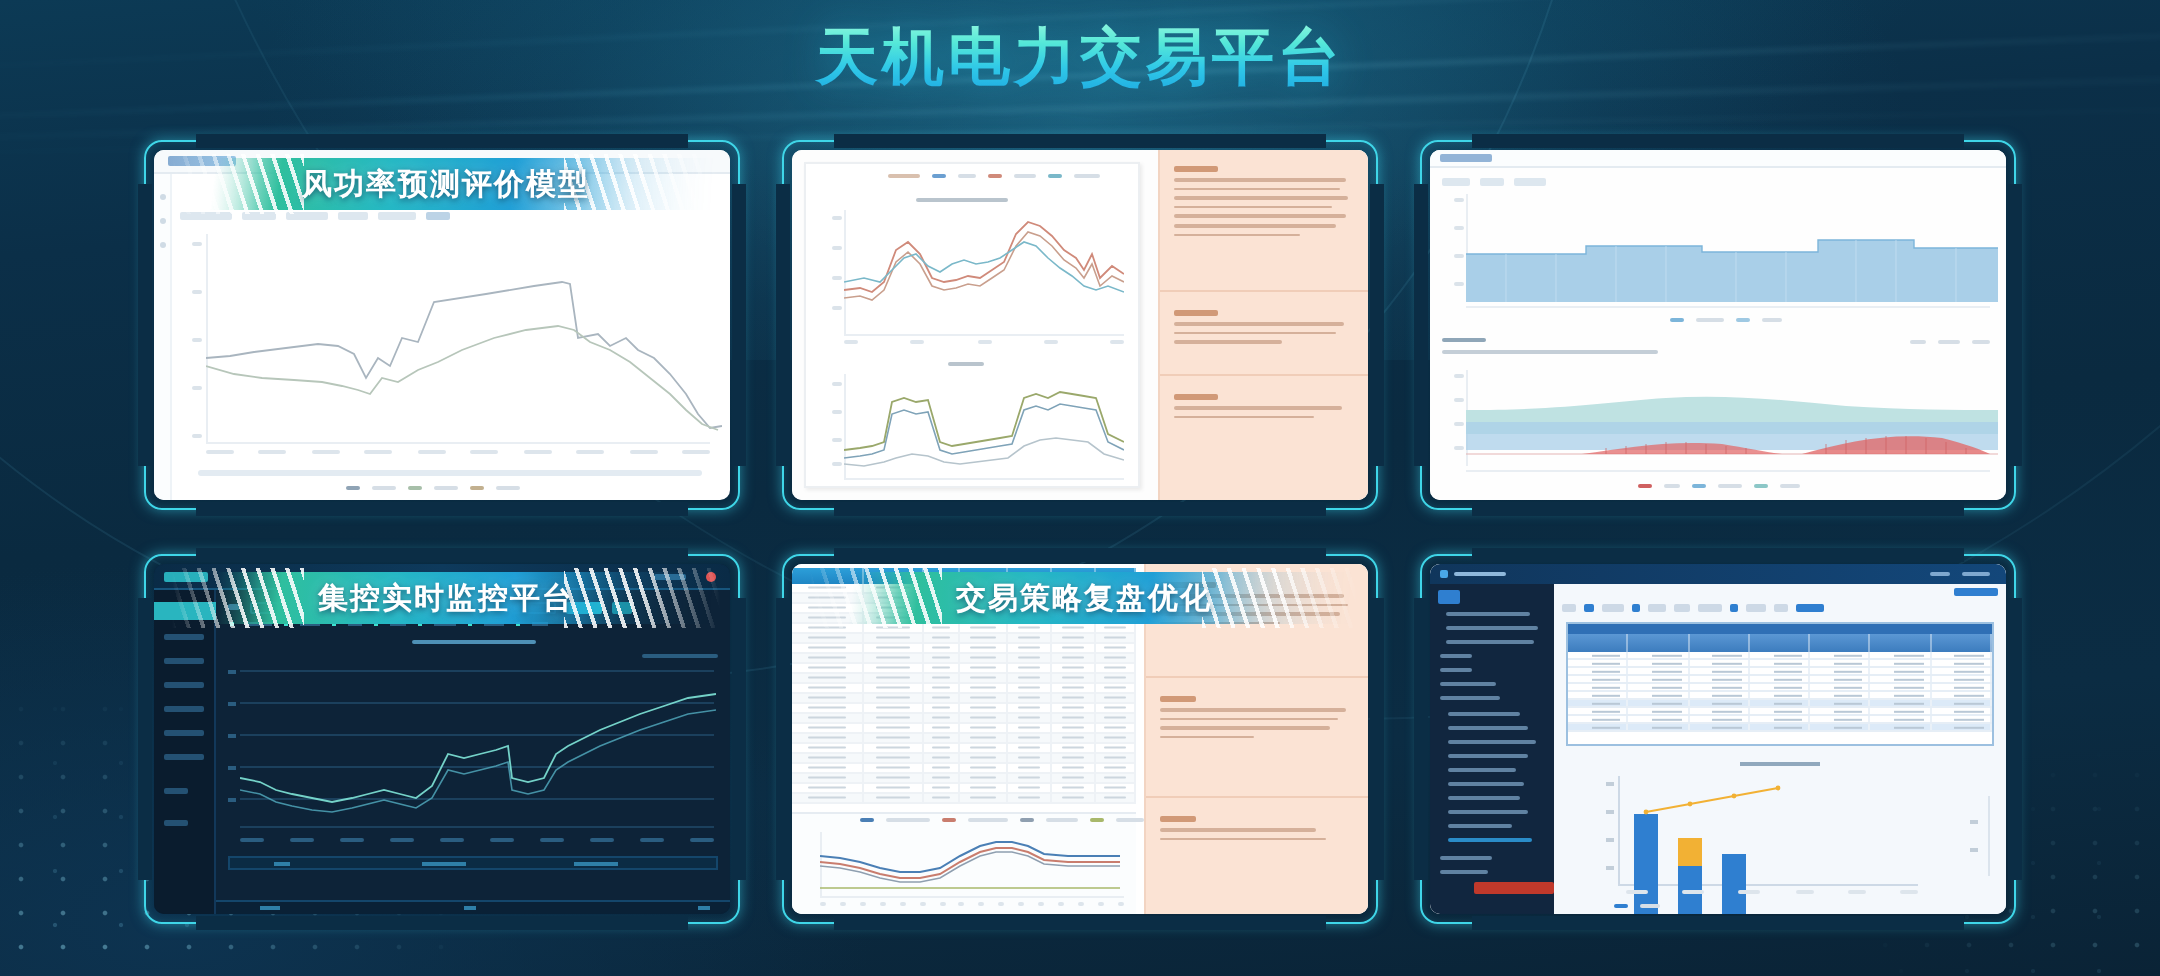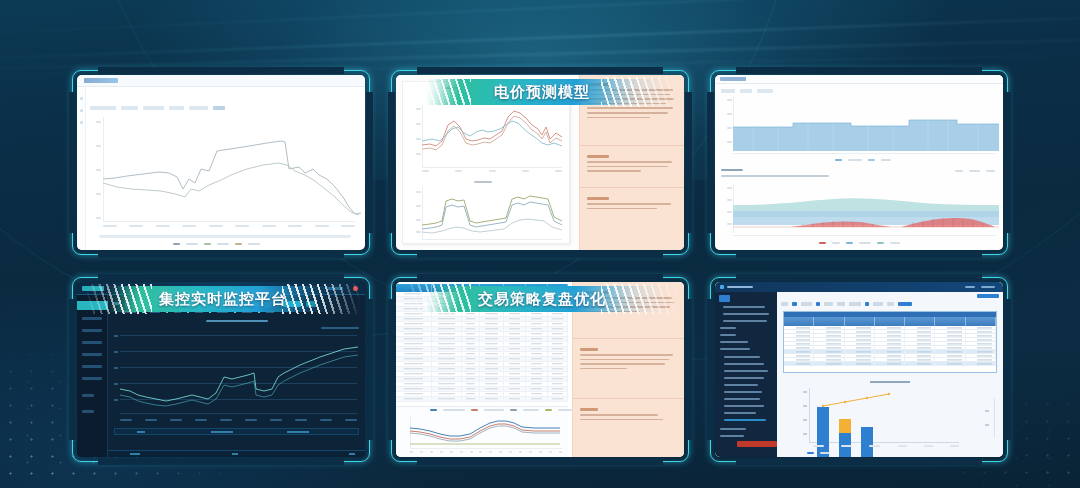--- a/index.html
+++ b/index.html
@@ -324,20 +324,21 @@
   <div class="bg-glow-top"></div>
   <div class="bg-arc a1"></div>
   <div class="bg-arc a2"></div>
   <div class="bg-streak s4"></div>
   <div class="bg-streak s1"></div>
   <div class="bg-streak s2"></div>
   <div class="bg-streak s3"></div>
   <div class="bg-dots"></div>
   <div class="bg-dots right"></div>
 
+  <div id="page-title">天机电力交易平台</div>
 
   <div id="card-grid">
 
     <div class="card">
       <div class="card-inner">
         <div class="mock">
           <div class="mk-topbar"></div>
           <div class="mk-logo"></div>
           <div class="mk-leftrail"></div>
           <div class="mk-raildot" style="top:22px"></div>
@@ -388,20 +389,26 @@
             <i style="background:#c2b08f"></i>
               <b></b>
           </div>
         </div>
       </div>
       <div class="card-frame"></div>
       <div class="frame-gap top"></div>
         <div class="frame-gap bottom"></div>
       <div class="frame-gap left"></div>
         <div class="frame-gap right"></div>
+      <div class="ribbon">
+        <div class="ribbon-bg"></div>
+        <div class="slash-left"></div>
+        <div class="slash-right"></div>
+        <div class="ribbon-text">风功率预测评价模型</div>
+      </div>
     </div>
 
     <div class="card">
       <div class="card-inner">
         <div class="mock">
           <div style="position:absolute;inset:0;background:#fdfdfd"></div>
 
           <div class="mk-panel-peach" style="width:105px">
             <div class="mk-peach-sec" style="top:8px">
               <div class="mk-peach-h"></div>
@@ -473,26 +480,20 @@
           <div class="mk-ytick" style="left:20px;top:130px"></div>
           <div class="mk-ytick" style="left:20px;top:144px"></div>
           <div class="mk-ytick" style="left:20px;top:156px"></div>
         </div>
       </div>
       <div class="card-frame"></div>
       <div class="frame-gap top"></div>
         <div class="frame-gap bottom"></div>
       <div class="frame-gap left"></div>
         <div class="frame-gap right"></div>
-      <div class="ribbon">
-        <div class="ribbon-bg"></div>
-        <div class="slash-left"></div>
-        <div class="slash-right"></div>
-        <div class="ribbon-text">电价预测模型</div>
-      </div>
     </div>
 
     <div class="card">
       <div class="card-inner">
         <div class="mock">
           <div style="position:absolute;inset:0;background:#fefefe"></div>
           <div class="mk-topbar" style="height:9px;background:#fbfdfe"></div>
           <div class="mk-logo" style="top:2px;left:5px;width:26px;height:4px;background:#2b6cb0;opacity:.5"></div>
 
           <div class="mk-filterrow" style="top:13px;left:6px">

